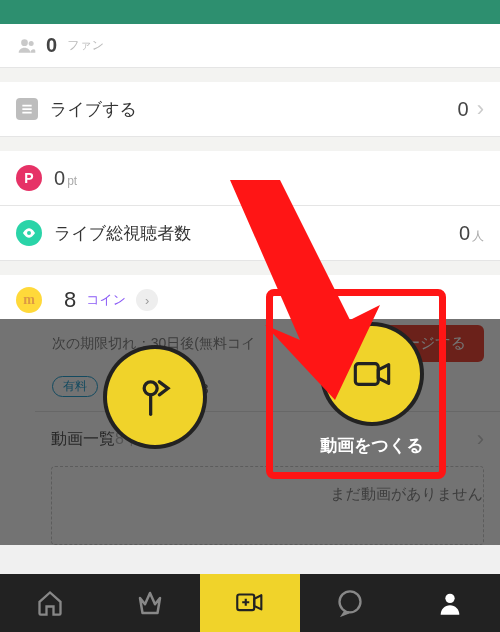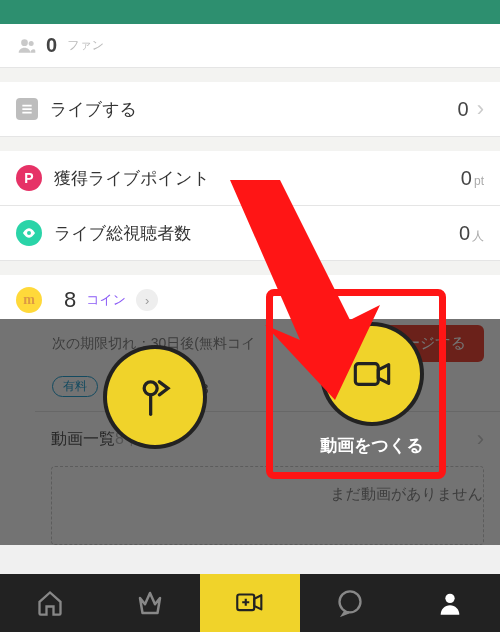--- a/index.html
+++ b/index.html
@@ -94,21 +94,20 @@
   <div class="row-right">
       <span>0</span>
     </div>
   <div class="chev">›</div>
 </div>
 
 <div class="gap"></div>
 
 <div class="row">
   <div class="circle-icon circle-p">P</div>
-  <div class="row-label">獲得ライブポイント</div>
   <div class="row-right">
     <span>0</span>
     <span class="unit">pt</span>
   </div>
 </div>
 
 <div class="row">
   <div class="circle-icon circle-eye">
     <svg width="16" height="16" viewBox="0 0 24 24" fill="#fff">
         <path d="M12 5C7 5 3 12 3 12s4 7 9 7 9-7 9-7-4-7-9-7zm0 10a3 3 0 110-6 3 3 0 010 6z"></path>

